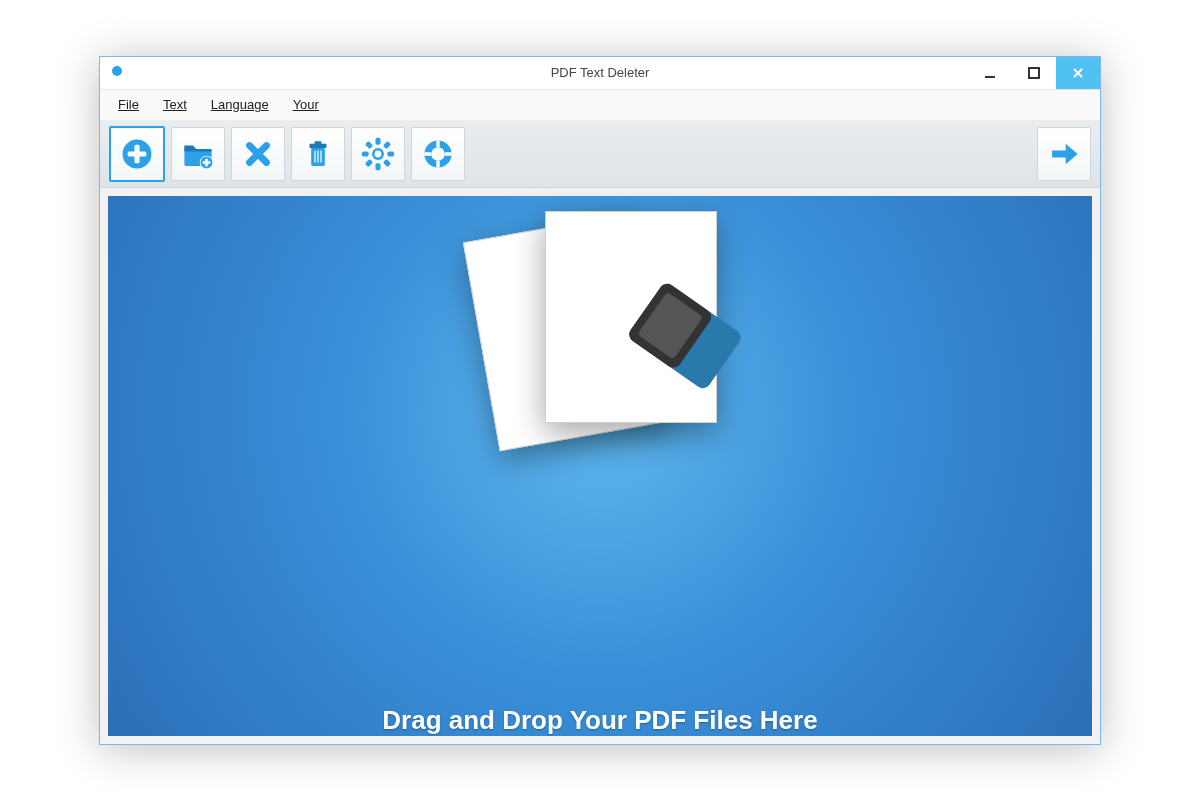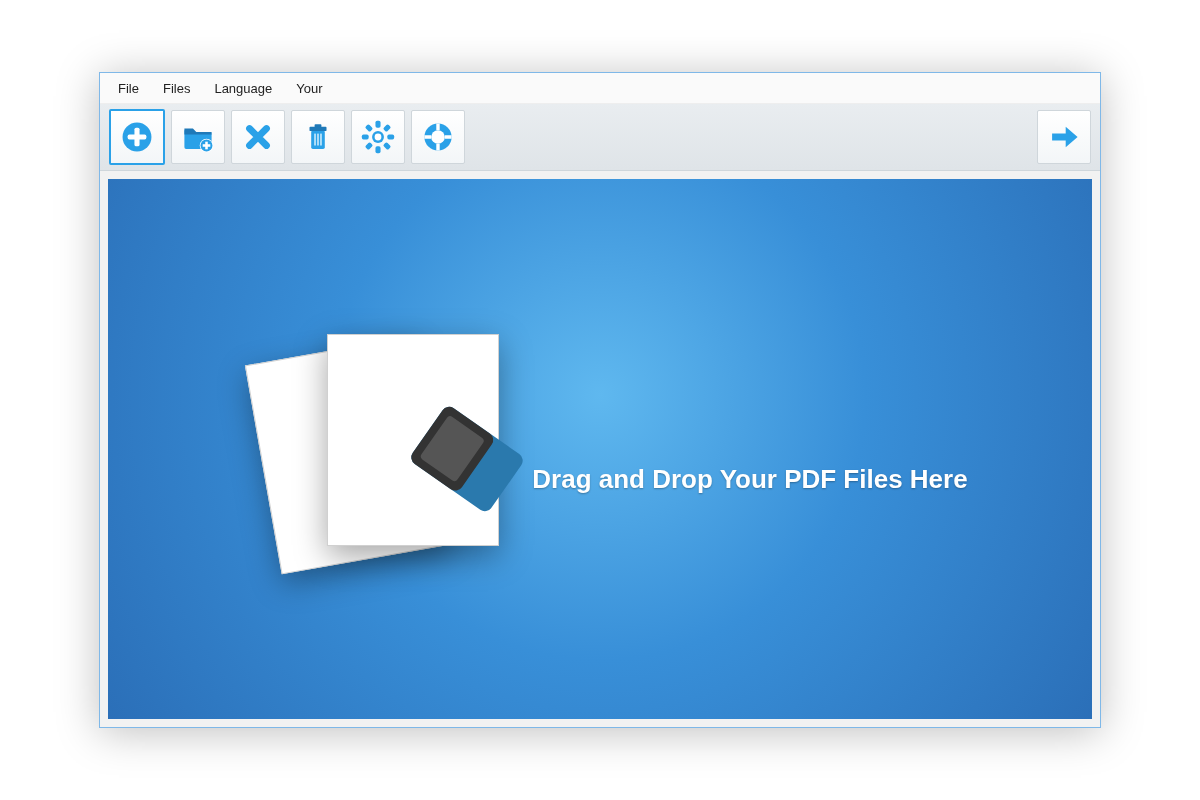--- a/index.html
+++ b/index.html
@@ -8,47 +8,72 @@
   
   .titlebar{height:32px;background:#ffffff;display:flex;align-items:center;position:relative;border-bottom:1px solid #e8e8e8;}
   .tb-icon{margin-left:10px;font-size:14px;color:#4a7bbf;}
   .tb-title{position:absolute;left:0;right:0;text-align:center;font-size:13px;color:#444;pointer-events:none;}
   .tb-controls{position:absolute;right:0;top:0;height:100%;display:flex;}
   .tb-btn{width:44px;height:100%;display:flex;align-items:center;justify-content:center;font-size:14px;color:#333;cursor:pointer;}
   .tb-btn.close{background:#4fc1f2;color:#fff;}
   .tb-btn svg{display:block;}
   
   .menubar{height:30px;background:#fafafa;display:flex;align-items:center;padding-left:6px;border-bottom:1px solid #eee;}
-  .menu-item{padding:4px 12px;font-size:13px;color:#222;cursor:pointer;}
+  .menu-item{padding:4px 12px;font-size:13px;color:#222;cursor:pointer;text-decoration:underline;}
   
   .toolbar{height:66px;background:linear-gradient(#e9edf0,#dfe4e8);display:flex;align-items:center;padding:0 6px;border-bottom:1px solid #cfd6db;}
   .tool-btn{width:52px;height:52px;margin:0 3px;background:linear-gradient(#ffffff,#f3f6f8);border:1px solid #cfd6db;border-radius:2px;display:flex;align-items:center;justify-content:center;cursor:pointer;}
   .tool-btn.selected{border:2px solid #2aa1e8;}
   .toolbar .spacer{flex:1;}
   .tool-btn svg{width:34px;height:34px;display:block;}
   
-  .droparea{height:540px;margin:8px;background:radial-gradient(circle at 50% 40%, #5fb8ef 0%, #388fd8 45%, #2b6fb8 100%);position:relative;display:flex;flex-direction:row;align-items:center;justify-content:center;}
+  .droparea{height:540px;margin:8px;background:radial-gradient(circle at 50% 40%, #5fb8ef 0%, #388fd8 45%, #2b6fb8 100%);position:relative;display:flex;flex-direction:column;align-items:center;justify-content:space-between;}
   .drop-illus{width:300px;height:260px;position:relative;}
   .drop-label{margin-top:60px;color:#fff;font-size:26px;font-weight:600;text-shadow:0 1px 2px rgba(0,0,0,0.3);}
   
   .page{position:absolute;background:#fff;border:1px solid #d0d0d0;box-shadow:0 10px 30px rgba(0,0,0,0.35);}
   .page.a{width:170px;height:210px;left:30px;top:30px;transform:rotate(-10deg);}
   .page.b{width:170px;height:210px;left:95px;top:15px;}
   .eraser{position:absolute;left:165px;top:70px;width:140px;height:140px;}
 </style>
 </head>
 <body>
 
 <div class="stage">
 <div class="window">
 
+  <div class="titlebar">
+    <span class="tb-icon">
+      <svg width="14" height="14" viewBox="0 0 14 14">
+            <circle cx="7" cy="7" r="5" fill="#2aa1e8"></circle>
+          </svg>
+    </span>
+    <div class="tb-title">PDF Text Deleter</div>
+    <div class="tb-controls">
+      <div class="tb-btn">
+        <svg width="12" height="12" viewBox="0 0 12 12">
+              <rect x="1" y="9" width="10" height="2" fill="#333"></rect>
+            </svg>
+      </div>
+      <div class="tb-btn">
+        <svg width="12" height="12" viewBox="0 0 12 12">
+              <rect x="1" y="1" width="10" height="10" fill="none" stroke="#333" stroke-width="2"></rect>
+            </svg>
+      </div>
+      <div class="tb-btn close">
+        <svg width="12" height="12" viewBox="0 0 12 12">
+              <path d="M2 2 L10 10 M10 2 L2 10" stroke="#fff" stroke-width="2"></path>
+            </svg>
+      </div>
+    </div>
+  </div>
 
   <div class="menubar">
     <div class="menu-item">File</div>
-    <div class="menu-item">Files</div>
+    <div class="menu-item">Text</div>
     <div class="menu-item">Language</div>
     <div class="menu-item">Your</div>
   </div>
 
   <div class="toolbar">
     <div class="tool-btn selected">
       <svg viewBox="0 0 40 40">
         <circle cx="20" cy="20" r="17" fill="#2aa1e8"></circle>
         <rect x="17" y="9" width="6" height="22" rx="2" fill="#fff"></rect>
         <rect x="9" y="17" width="22" height="6" rx="2" fill="#fff"></rect>

